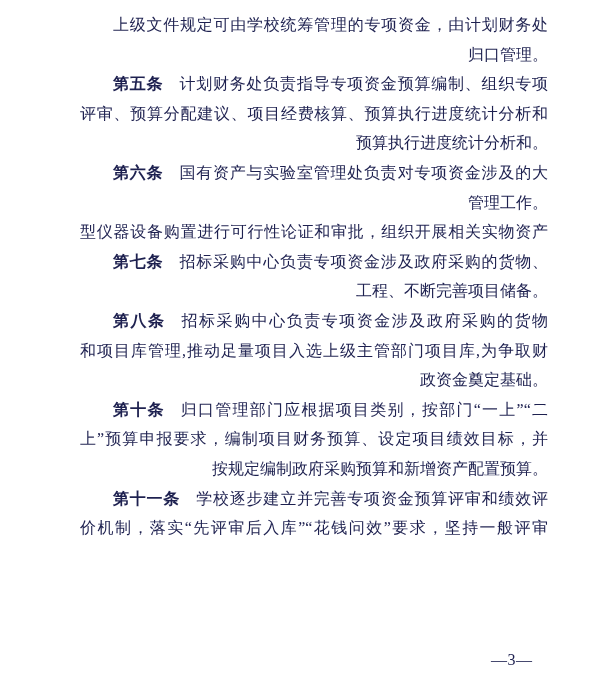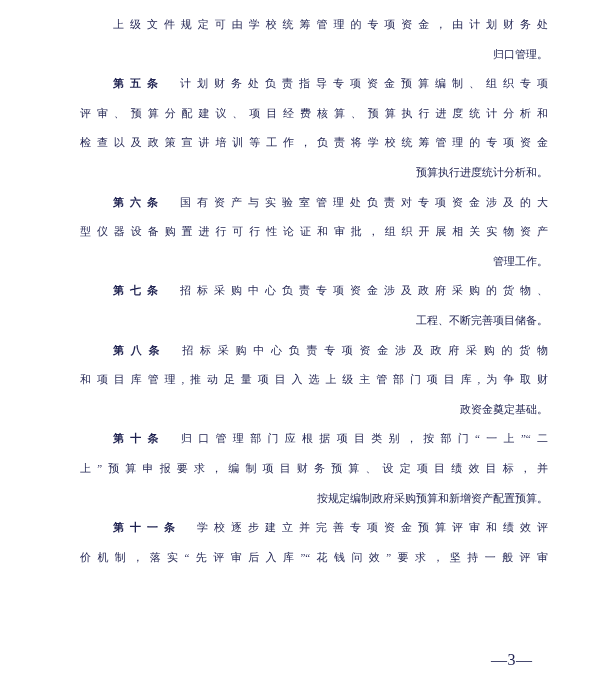--- a/index.html
+++ b/index.html
@@ -17,21 +17,21 @@
     position: absolute;
     inset: 0;
     background: var(--page-bg, #ffffff);
   }
   .text-block {
     position: absolute;
     left: 80px;
     top: 10px;
     width: 468px;
     color: var(--text-color, #1e2150);
-    font-size: 11px;
+    font-size: 16px;
   }
   .line {
     height: 29.6px;
     line-height: 29.6px;
     text-align: right;
     text-justify: inter-character;
     overflow: hidden;
   }
   .line.stretch {
     text-align: justify;
@@ -56,25 +56,24 @@
 </style>
 </head>
 <body>
 
 <div class="page">
   <div class="text-block" id="lines-container">
       <div class="line indent stretch"><span>上级文件规定可由学校统筹管理的专项资金，由计划财务处</span></div>
       <div class="line"><span>归口管理。</span></div>
       <div class="line indent stretch"><b class="lead">第五条</b><span>计划财务处负责指导专项资金预算编制、组织专项</span></div>
       <div class="line stretch"><span>评审、预算分配建议、项目经费核算、预算执行进度统计分析和</span></div>
-      <div class="line stretch"><span>检查以及政策宣讲培训等工作，负责将学校统筹管理的专项资金</span></div>
       <div class="line"><span>预算执行进度统计分析和。</span></div>
       <div class="line indent stretch"><b class="lead">第六条</b><span>国有资产与实验室管理处负责对专项资金涉及的大</span></div>
+      <div class="line"><span>管理工作。</span></div>
       <div class="line stretch"><span>型仪器设备购置进行可行性论证和审批，组织开展相关实物资产</span></div>
-      <div class="line"><span>管理工作。</span></div>
       <div class="line indent stretch"><b class="lead">第七条</b><span>招标采购中心负责专项资金涉及政府采购的货物、</span></div>
       <div class="line"><span>工程、不断完善项目储备。</span></div>
       <div class="line indent stretch"><b class="lead">第八条</b><span>招标采购中心负责专项资金涉及政府采购的货物</span></div>
       <div class="line stretch"><span>和项目库管理,推动足量项目入选上级主管部门项目库,为争取财</span></div>
       <div class="line"><span>政资金奠定基础。</span></div>
       <div class="line indent stretch"><b class="lead">第十条</b><span>归口管理部门应根据项目类别，按部门“一上”“二</span></div>
       <div class="line stretch"><span>上”预算申报要求，编制项目财务预算、设定项目绩效目标，并</span></div>
       <div class="line"><span>按规定编制政府采购预算和新增资产配置预算。</span></div>
       <div class="line indent stretch"><b class="lead">第十一条</b><span>学校逐步建立并完善专项资金预算评审和绩效评</span></div>
       <div class="line stretch"><span>价机制，落实“先评审后入库”“花钱问效”要求，坚持一般评审</span></div>

